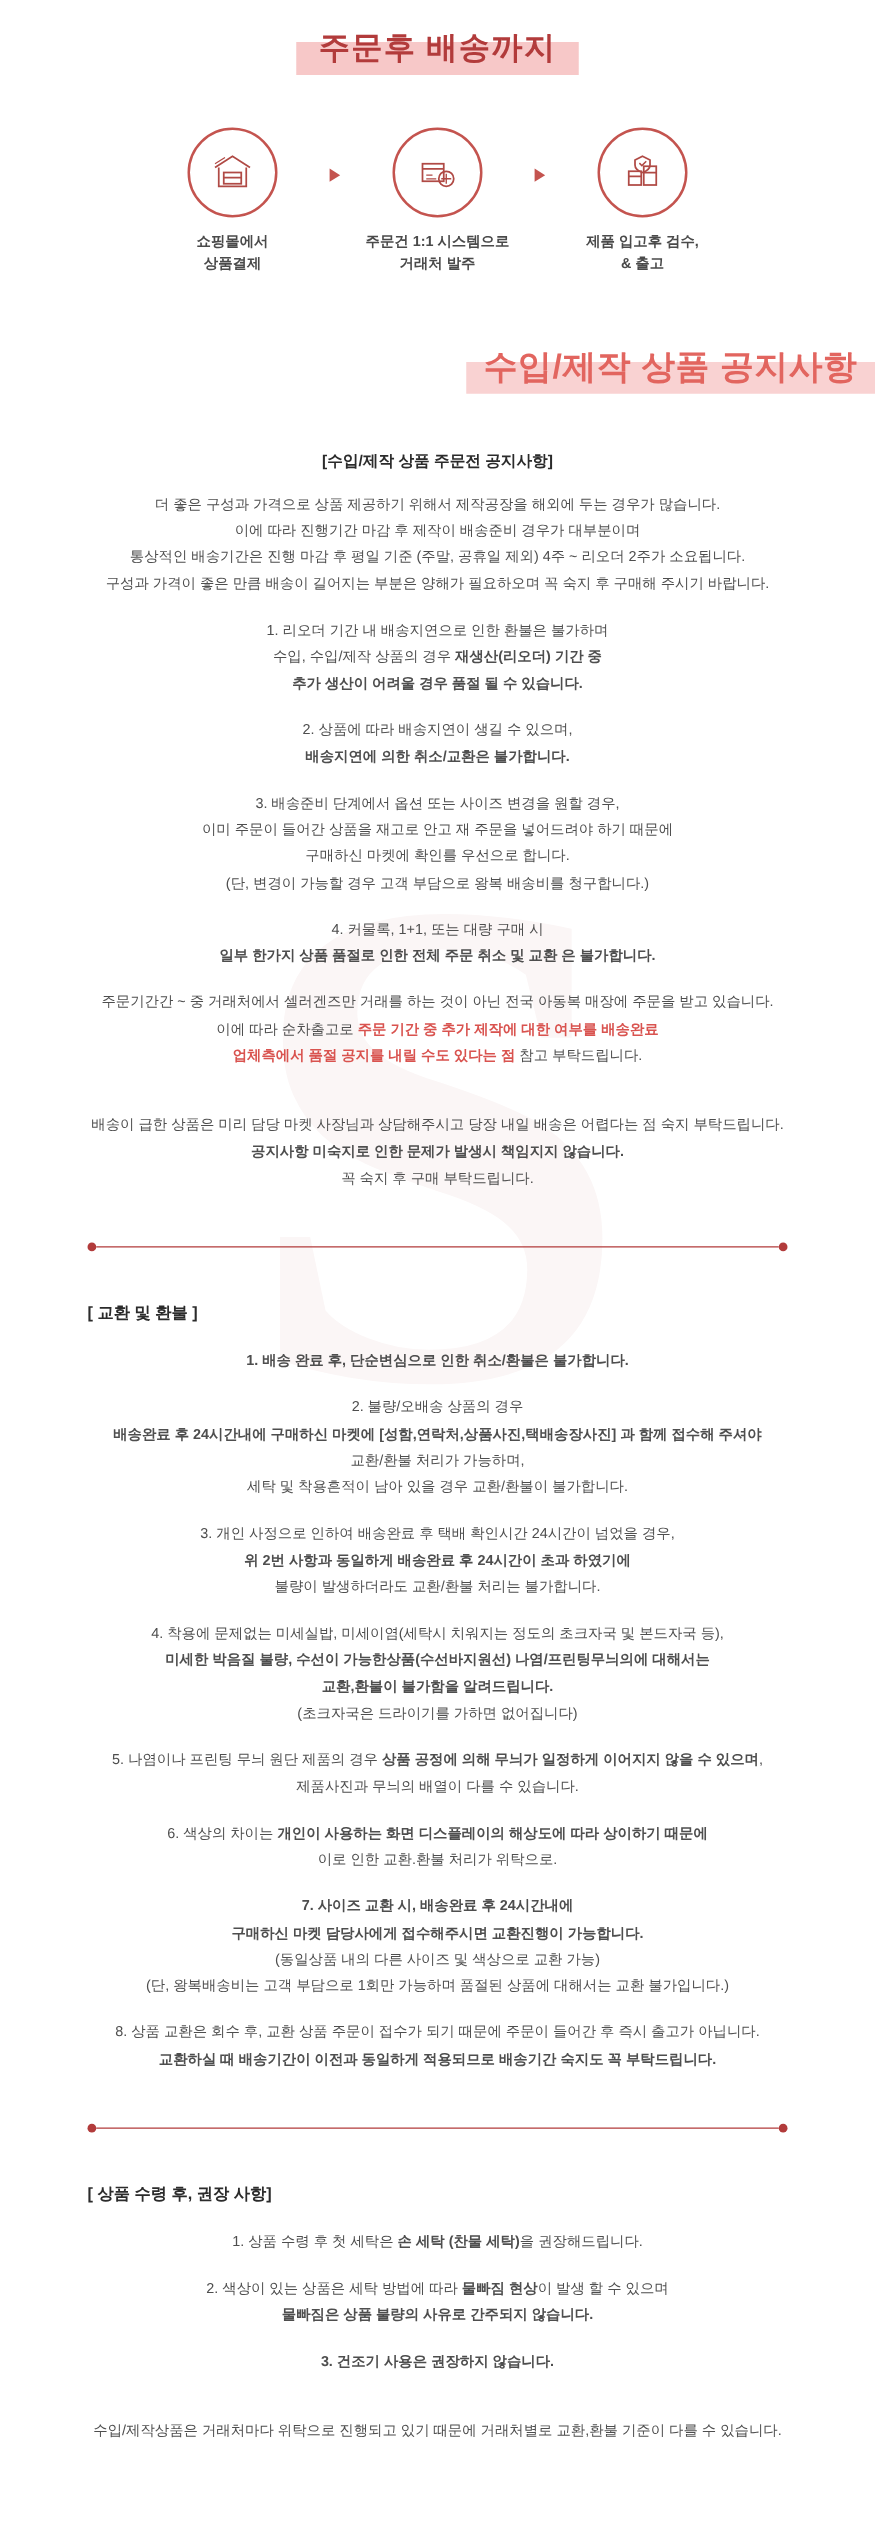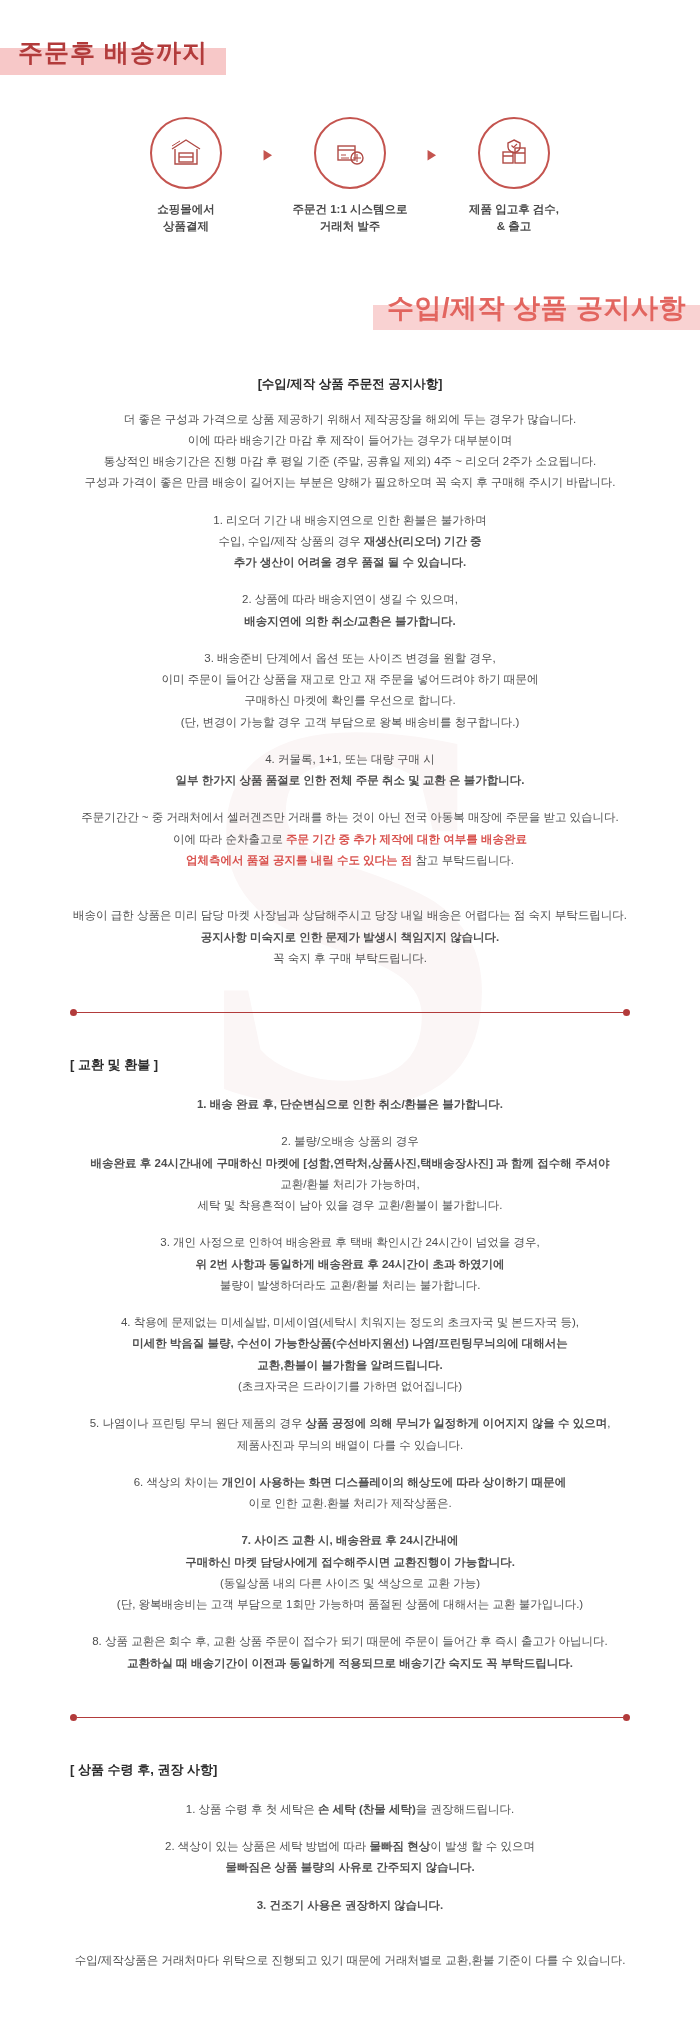--- a/index.html
+++ b/index.html
@@ -29,21 +29,22 @@
     color:#fbf6f6;
     font-weight:700;
     z-index:0;
     pointer-events:none;
     user-select:none;
   }
   .content{position:relative;z-index:2;}
 
   
   .top-banner{
-    padding-top:32px;
+    text-align:center;
+    padding-top:17px;
   }
   .top-banner .title{
     display:inline-block;
     font-size:25px;
     font-weight:700;
     color:#b23b3b;
     letter-spacing:1px;
     padding:4px 18px 6px;
     background:linear-gradient(to bottom, rgba(255,255,255,0) 0%, rgba(255,255,255,0) 38%, #f7c8c8 38%, #f7c8c8 100%);
   }
@@ -207,21 +208,21 @@
     </div>
 
     <div class="sec-heading">
       <span>수입/제작 상품 공지사항</span>
     </div>
 
     <div class="block">
       <div class="blk-title">[수입/제작 상품 주문전 공지사항]</div>
 
       <p class="line">더 좋은 구성과 가격으로 상품 제공하기 위해서 제작공장을 해외에 두는 경우가 많습니다.</p>
-      <p class="line">이에 따라 배송기간 마감 후 제작이 들어가는 경우가 대부분이며</p>
+      <p class="line">이에 따라 진행기간 마감 후 제작이 배송준비 경우가 대부분이며</p>
       <p class="line">통상적인 배송기간은 진행 마감 후 평일 기준 (주말, 공휴일 제외) 4주 ~ 리오더 2주가 소요됩니다.</p>
       <p class="line">구성과 가격이 좋은 만큼 배송이 길어지는 부분은 양해가 필요하오며 꼭 숙지 후 구매해 주시기 바랍니다.</p>
 
       <p class="line gap red-n">1. 리오더 기간 내 배송지연으로 인한 환불은 불가하며</p>
       <p class="line red-n">수입, 수입/제작 상품의 경우 <span class="bold">재생산(리오더) 기간 중</span></p>
       <p class="line red">추가 생산이 어려울 경우 품절 될 수 있습니다.</p>
 
       <p class="line gap red-n">2. 상품에 따라 배송지연이 생길 수 있으며,</p>
       <p class="line red">배송지연에 의한 취소/교환은 불가합니다.</p>
 
@@ -264,21 +265,21 @@
 
       <p class="line gap red-n">4. 착용에 문제없는 미세실밥, 미세이염(세탁시 치워지는 정도의 초크자국 및 본드자국 등),</p>
       <p class="line red">미세한 박음질 불량, 수선이 가능한상품(수선바지원선) 나염/프린팅무늬의에 대해서는</p>
       <p class="line red">교환,환불이 불가함을 알려드립니다.</p>
       <p class="line red-n">(초크자국은 드라이기를 가하면 없어집니다)</p>
 
       <p class="line gap red-n">5. 나염이나 프린팅 무늬 원단 제품의 경우 <span class="bold">상품 공정에 의해 무늬가 일정하게 이어지지 않을 수 있으며</span>,</p>
       <p class="line red-n">제품사진과 무늬의 배열이 다를 수 있습니다.</p>
 
       <p class="line gap red-n">6. 색상의 차이는 <span class="bold">개인이 사용하는 화면 디스플레이의 해상도에 따라 상이하기 때문에</span></p>
-      <p class="line red-n">이로 인한 교환.환불 처리가 제작상품은.</p>
+      <p class="line red-n">이로 인한 교환.환불 처리가 위탁으로.</p>
 
       <p class="line gap red">7. 사이즈 교환 시, 배송완료 후 24시간내에</p>
       <p class="line red">구매하신 마켓 담당사에게 접수해주시면 교환진행이 가능합니다.</p>
       <p class="line red-n">(동일상품 내의 다른 사이즈 및 색상으로 교환 가능)</p>
       <p class="line red-n">(단, 왕복배송비는 고객 부담으로 1회만 가능하며 품절된 상품에 대해서는 교환 불가입니다.)</p>
 
       <p class="line gap red-n">8. 상품 교환은 회수 후, 교환 상품 주문이 접수가 되기 때문에 주문이 들어간 후 즉시 출고가 아닙니다.</p>
       <p class="line red">교환하실 때 배송기간이 이전과 동일하게 적용되므로 배송기간 숙지도 꼭 부탁드립니다.</p>
     </div>
 

